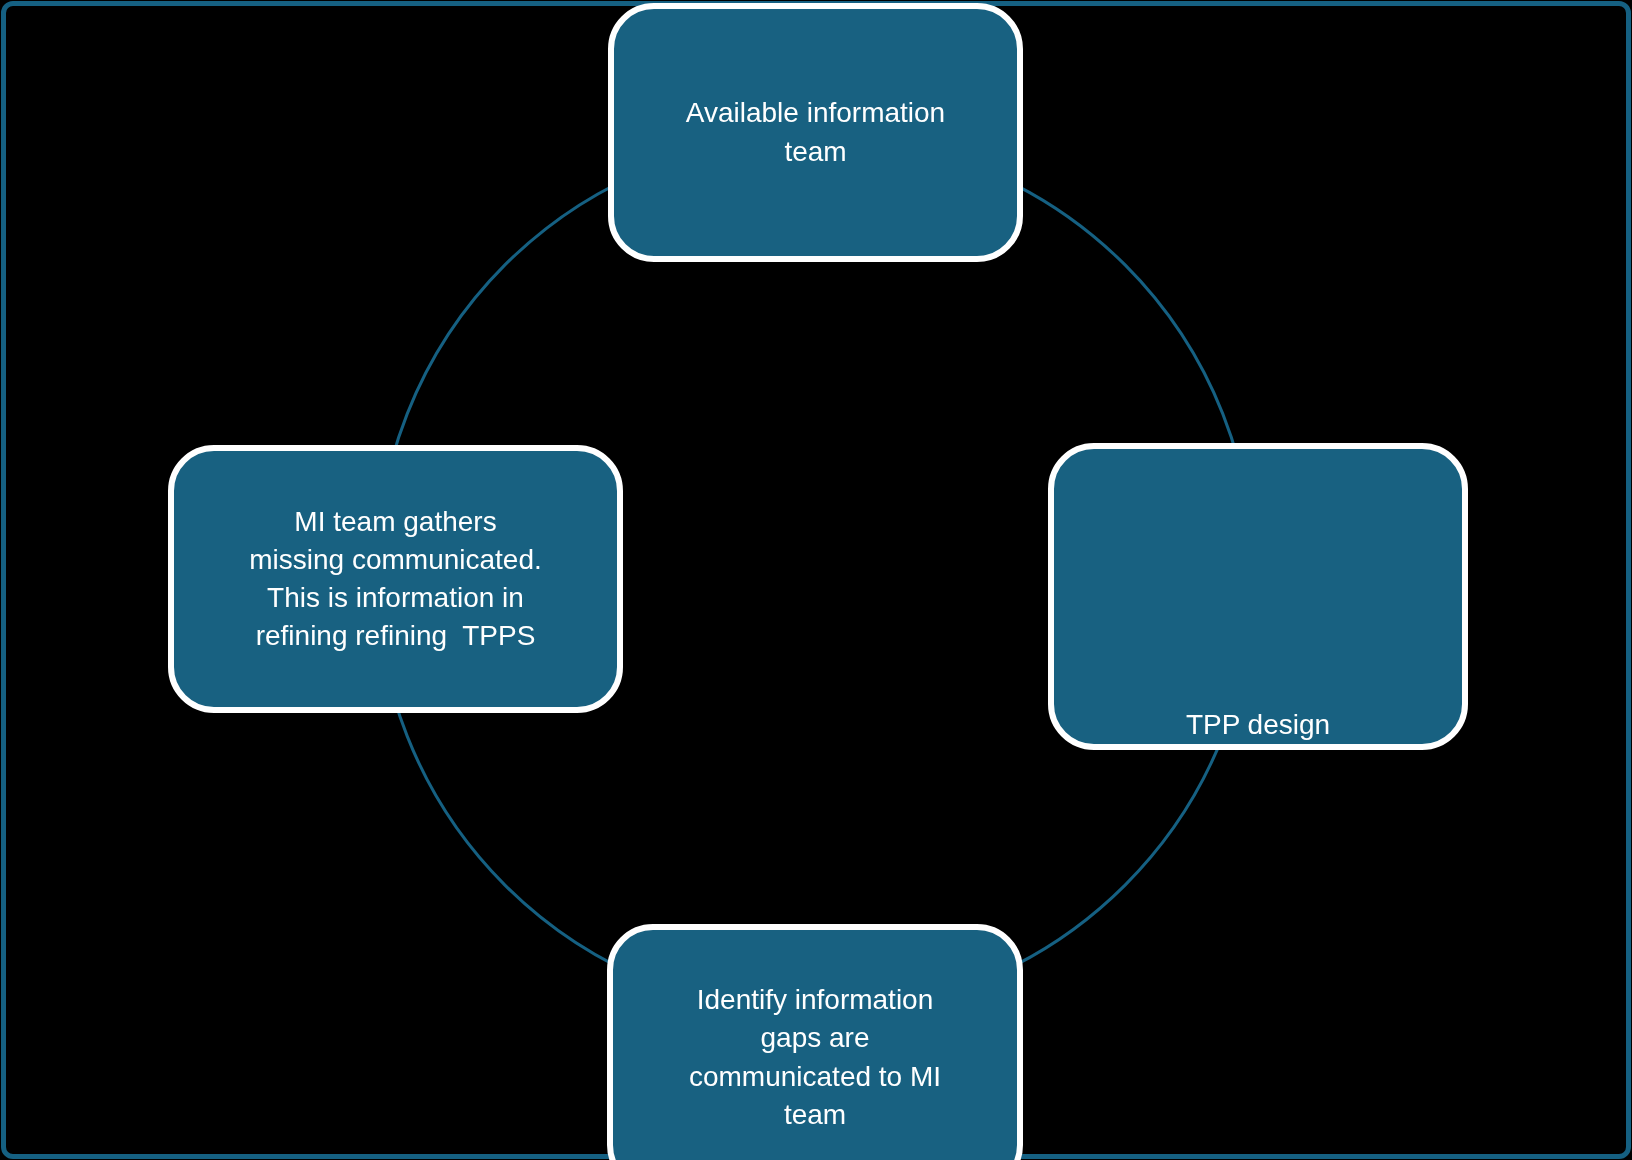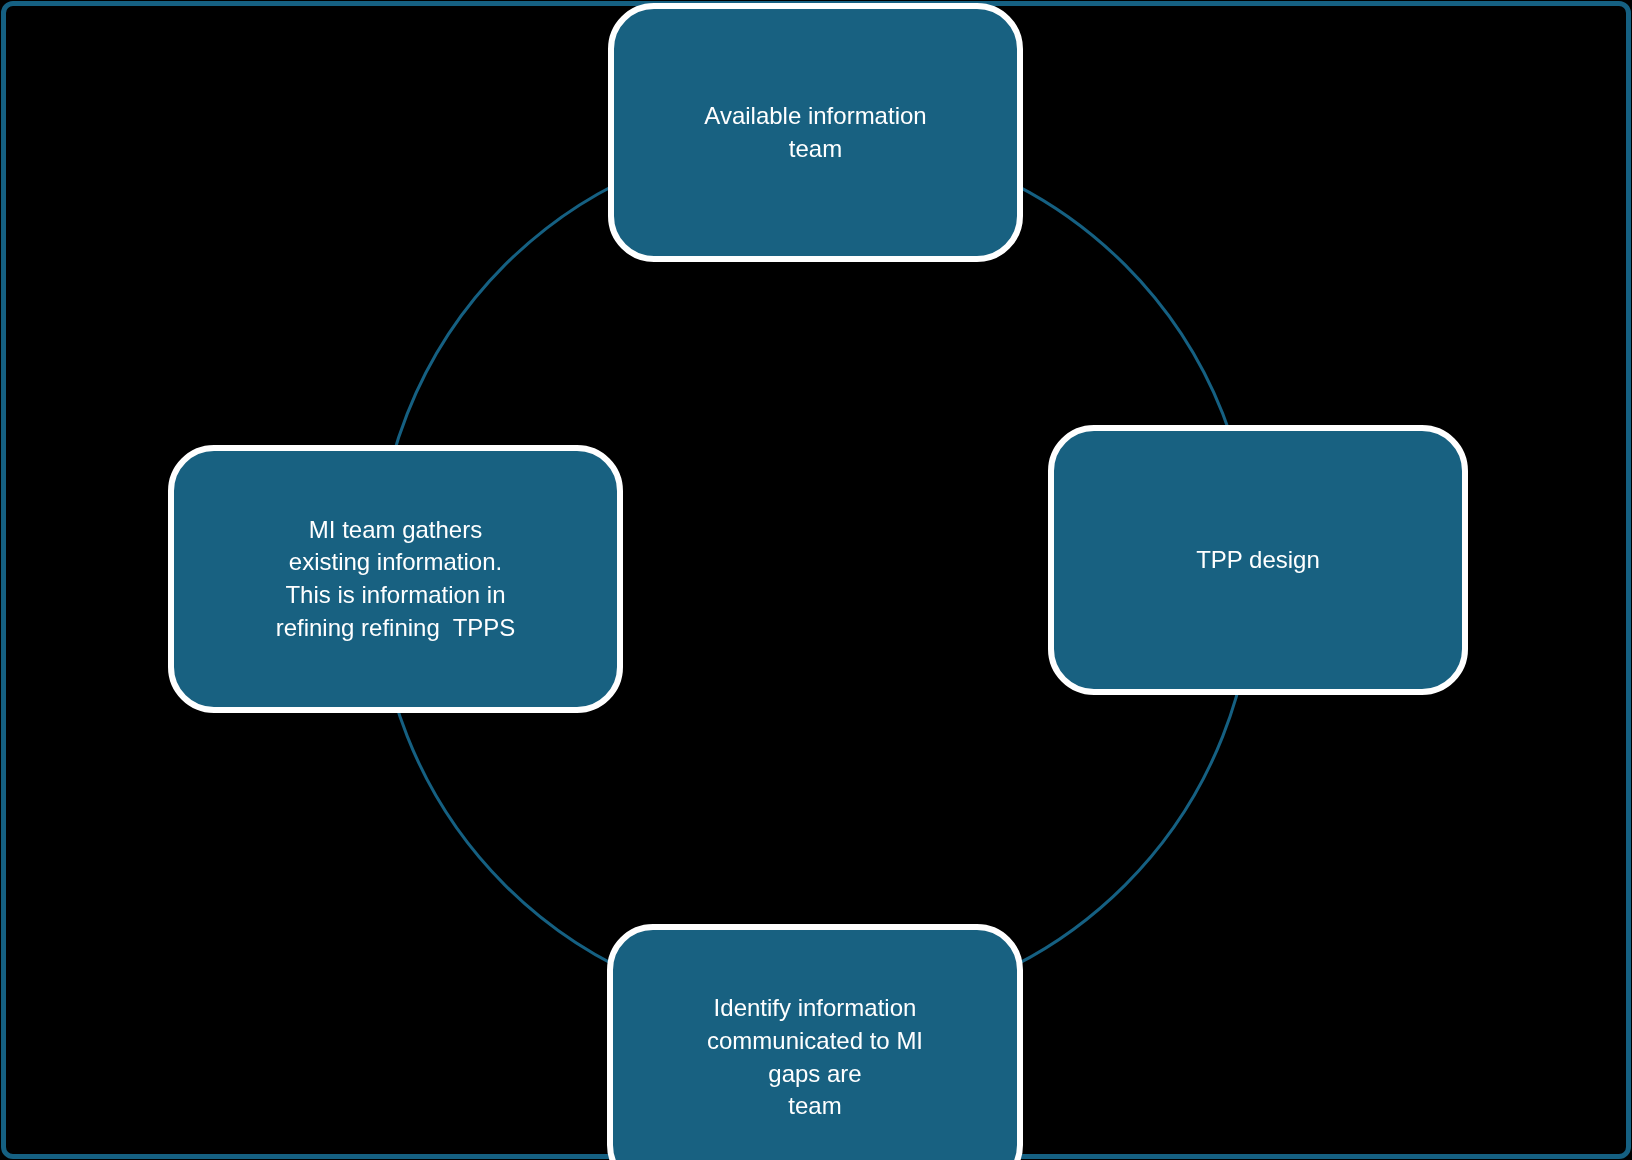--- a/index.html
+++ b/index.html
@@ -37,29 +37,29 @@
     position: absolute;
     z-index: 3;
     background: var(--node-fill, #186181);
     border: 6px solid var(--node-border, #ffffff);
     border-radius: 46px;
     box-sizing: border-box;
     display: flex;
     align-items: center;
     justify-content: center;
     color: var(--text, #ffffff);
-    font-size: 24px;
+    font-size: 28px;
     line-height: 1.36;
     text-align: center;
   }
   .node-text { width: 100%; }
   .node-line { white-space: pre; }
   .node-top    { left: 608px;  top: 3px;   width: 415px; height: 259px; }
   .node-left   { left: 168px;  top: 445px; width: 455px; height: 268px; }
-  .node-right  { left: 1048px; top: 425px; width: 420px; height: 270px; }
+  .node-right  { left: 1048px; top: 443px; width: 420px; height: 307px; align-items: flex-end; }
   .node-bottom { left: 607px;  top: 885px; width: 416px; height: 267px; margin-top: 39px; }
 </style>
 </head>
 <body>
 
 <div class="canvas">
 
   <div class="frame"></div>
 
   <div class="cycle-circle"></div>
@@ -73,28 +73,28 @@
 
   <div class="node node-right">
     <div class="node-text">
       <div class="node-line">TPP design</div>
     </div>
   </div>
 
   <div class="node node-bottom">
     <div class="node-text">
       <div class="node-line">Identify information</div>
+      <div class="node-line">gaps are</div>
       <div class="node-line">communicated to MI</div>
-      <div class="node-line">gaps are</div>
       <div class="node-line">team</div>
     </div>
   </div>
 
   <div class="node node-left">
     <div class="node-text">
       <div class="node-line">MI team gathers</div>
-      <div class="node-line">existing information.</div>
+      <div class="node-line">missing communicated.</div>
       <div class="node-line">This is information in</div>
       <div class="node-line">refining refining  TPPS</div>
     </div>
   </div>
 
 </div>
 
 </body></html>

